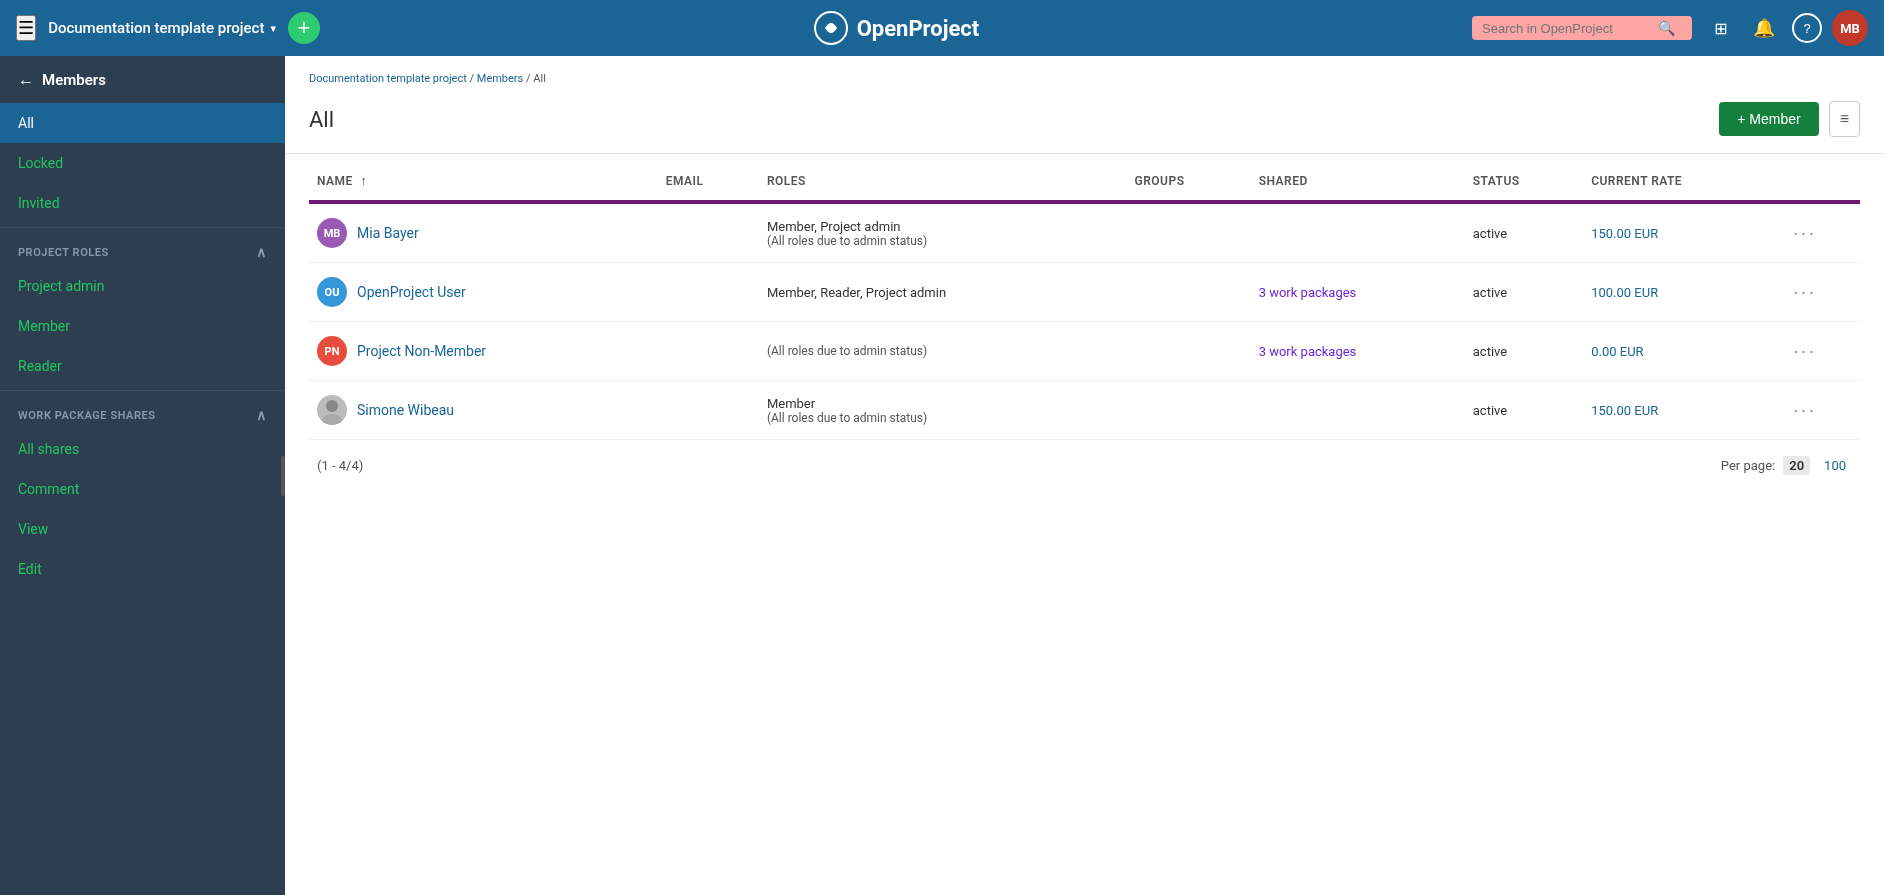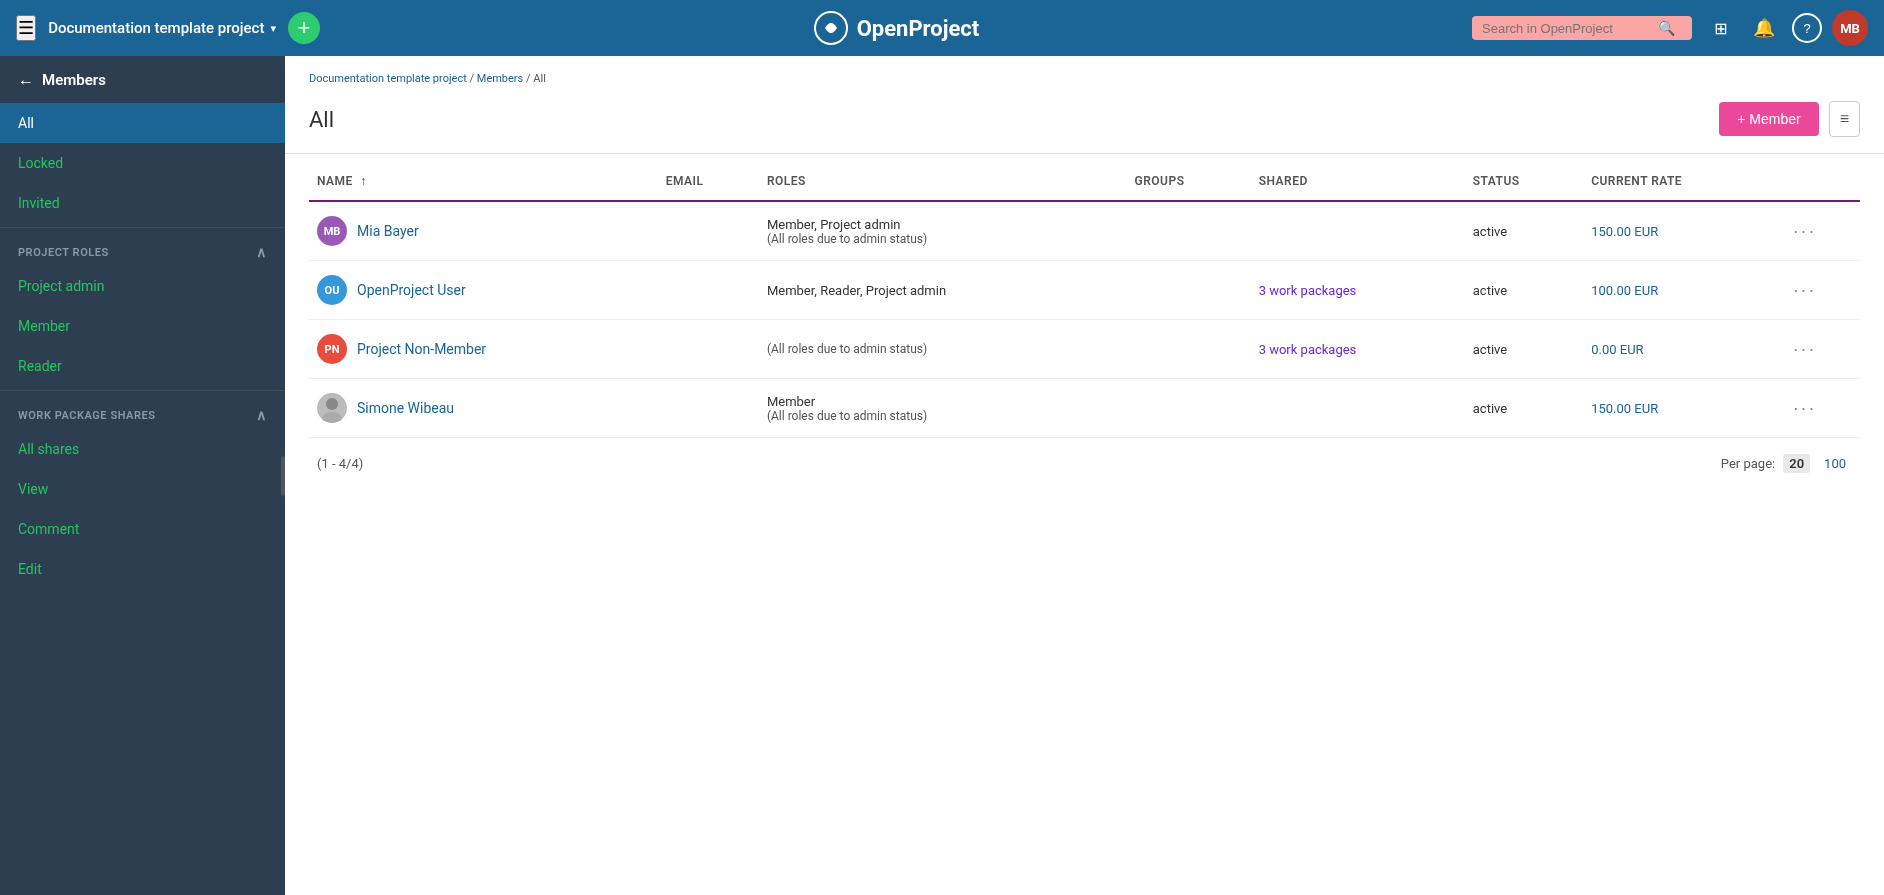--- a/index.html
+++ b/index.html
@@ -80,32 +80,32 @@
 
     
     .main { flex: 1; background: white; overflow-y: auto; }
     .breadcrumb { padding: 16px 24px 8px; font-size: 11px; color: #1a6496; }
     .breadcrumb a { color: #1a6496; text-decoration: none; }
     .breadcrumb span { color: #555; }
     .page-header { display: flex; align-items: center; justify-content: space-between; padding: 8px 24px 16px; border-bottom: 1px solid #e0e0e0; }
     .page-title { font-size: 22px; font-weight: 400; color: #333; }
     .page-header-actions { display: flex; align-items: center; gap: 10px; }
     .add-member-btn {
-      background: #ec4899; color: white; border: none; padding: 9px 18px;
+      background: #15803d; color: white; border: none; padding: 9px 18px;
       border-radius: 4px; font-size: 14px; cursor: pointer; display: flex; align-items: center; gap: 6px;
     }
     .filter-btn {
       background: none; border: 1px solid #ccc; padding: 8px 10px;
       border-radius: 4px; cursor: pointer; color: #555; font-size: 16px;
     }
 
     
     .table-container { padding: 0 24px; }
     table { width: 100%; border-collapse: collapse; margin-top: 8px; }
-    thead tr { border-bottom: 2px solid #701a75; }
+    thead tr { border-bottom: 4px solid #701a75; }
     th {
       text-align: left; padding: 12px 8px; font-size: 12px; font-weight: 600;
       color: #555; text-transform: uppercase; letter-spacing: 0.04em; white-space: nowrap;
     }
     th .sort-arrow { margin-left: 4px; color: #333; }
     td { padding: 14px 8px; border-bottom: 1px solid #f0f0f0; vertical-align: middle; }
     .member-cell { display: flex; align-items: center; gap: 10px; }
     .avatar-sm {
       width: 30px; height: 30px; border-radius: 50%; font-size: 11px; font-weight: bold;
       display: flex; align-items: center; justify-content: center; flex-shrink: 0; color: white;
@@ -197,24 +197,24 @@
     <div class="sidebar-divider"></div>
 
     <div class="sidebar-section-header">
       <span>WORK PACKAGE SHARES</span>
       <span class="collapse-btn">∧</span>
     </div>
     <div class="sidebar-nav-item">
       <span>All shares</span>
     </div>
     <div class="sidebar-nav-item">
+      <span>Comment</span>
+    </div>
+    <div class="sidebar-nav-item">
       <span>View</span>
-    </div>
-    <div class="sidebar-nav-item">
-      <span>Comment</span>
     </div>
     <div class="sidebar-nav-item">
       <span>Edit</span>
     </div>
 
     <div class="sidebar-resize"></div>
   </aside>
 
   <main class="main">
     <div class="breadcrumb">

